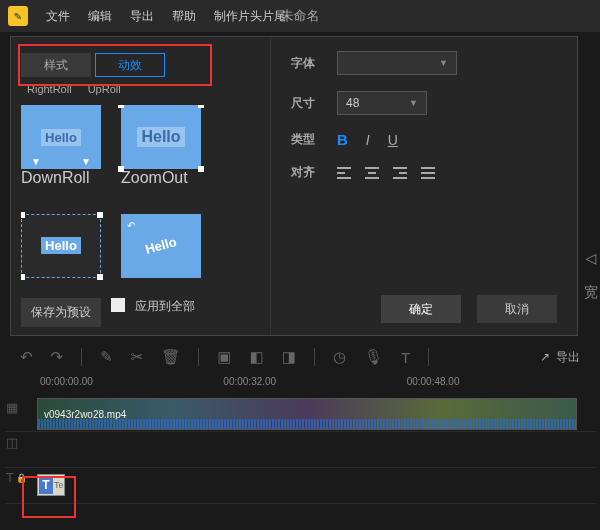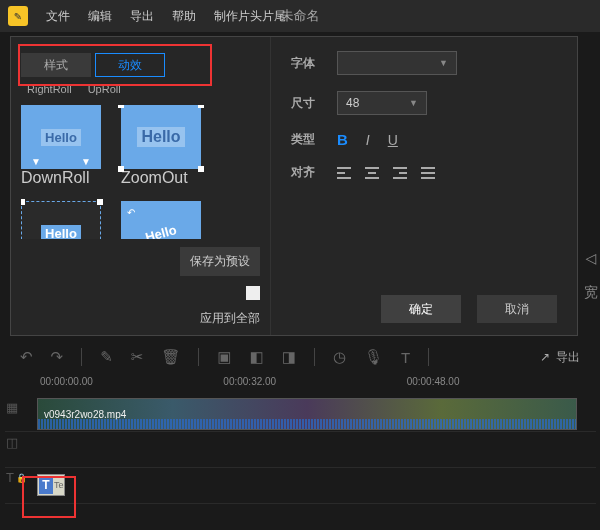--- a/index.html
+++ b/index.html
@@ -20,21 +20,21 @@
 .thumb-grid { display: flex; flex-wrap: wrap; gap: 14px; overflow: hidden; flex: 1; }
 .thumb-item { width: 86px; }
 .thumb { width: 80px; height: 64px; background: #6aa9e8; position: relative; display: flex; align-items: center; justify-content: center; }
 .thumb.outline { background: #2a2a2a; border: 1px dashed #6aa9e8; }
 .hello { font-size: 13px; font-weight: bold; color: #3a6aa8; background: rgba(255,255,255,0.3); padding: 1px 4px; }
 .thumb-label { font-size: 16px; color: #ccc; margin-top: 0; }
 .corner { position: absolute; width: 6px; height: 6px; background: #fff; }
 .corner.tl { top: -3px; left: -3px; } .corner.tr { top: -3px; right: -3px; }
 .corner.bl { bottom: -3px; left: -3px; } .corner.br { bottom: -3px; right: -3px; }
 .arrow { position: absolute; color: #fff; font-size: 10px; }
-.bottom-row { display: flex; align-items: flex-end; gap: 10px; margin-top: auto; padding-top: 8px; flex-direction: column; }
+.bottom-row { display: flex; align-items: flex-start; gap: 10px; margin-top: auto; padding-top: 8px; }
 .preset-btn { background: #3a3a3a; color: #ccc; font-size: 12px; padding: 6px 10px; cursor: pointer; }
 .checkbox { width: 14px; height: 14px; background: #eee; cursor: pointer; }
 .cb-label { font-size: 12px; color: #ccc; }
 .section-title { text-align: center; font-size: 13px; color: #ccc; margin-bottom: 18px; }
 .form-row { display: flex; align-items: center; gap: 16px; margin-bottom: 16px; font-size: 12px; }
 .form-label { width: 30px; color: #aaa; font-weight: bold; }
 .select { background: #333; border: 1px solid #555; height: 24px; width: 120px; display: flex; align-items: center; justify-content: space-between; padding: 0 8px; cursor: pointer; font-size: 12px; }
 .chev { font-size: 9px; color: #888; }
 .style-btns { display: flex; gap: 18px; align-items: center; }
 .style-b { color: #1a8cff; font-weight: bold; font-size: 15px; cursor: pointer; }

